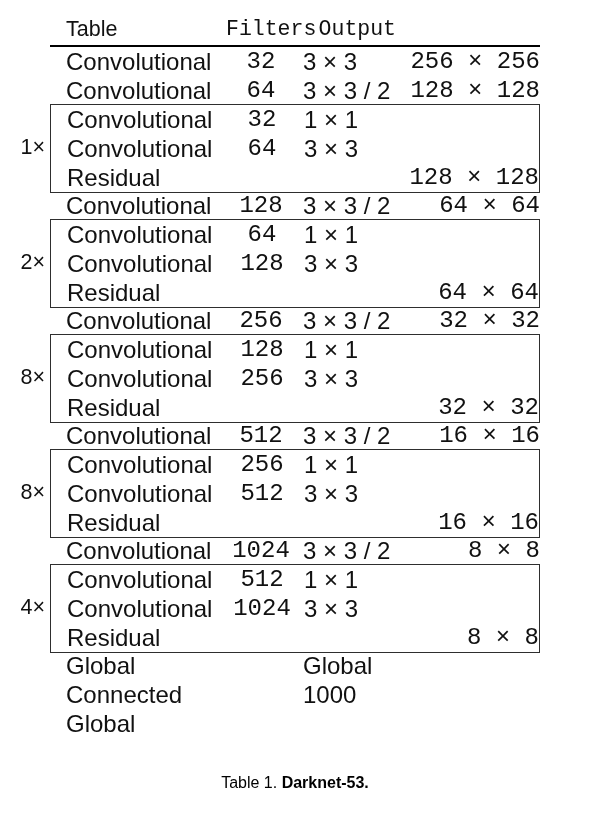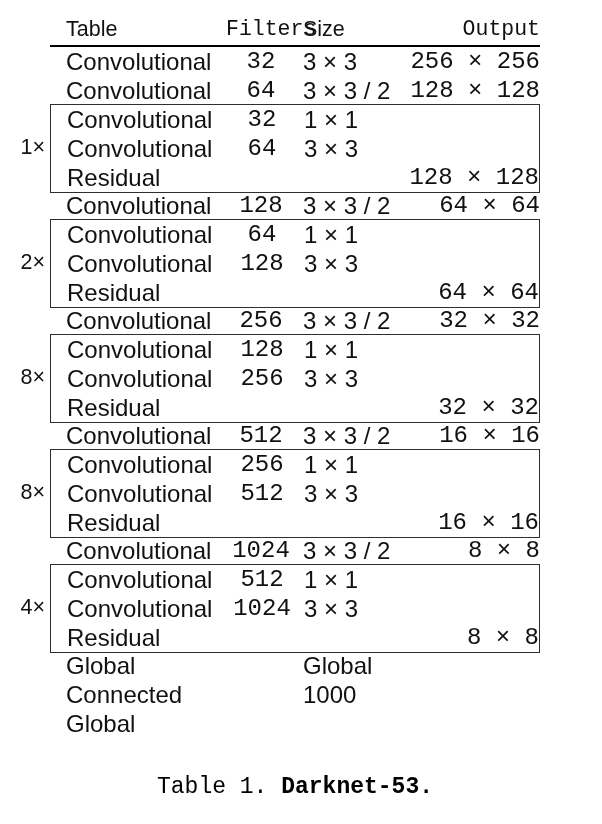--- a/index.html
+++ b/index.html
@@ -52,34 +52,33 @@
     right: calc(100% + 6px);
     top: 50%;
     transform: translateY(-50%);
     font-size: 21.5px;
     line-height: 1;
     color: #111111;
   }
   .caption {
     margin-top: 36px;
     text-align: center;
-    font-family: Liberation Mono, monospace;
-    font-size: 23px;
+    font-family: Liberation Sans, sans-serif;
+    font-size: 16px;
     color: #000000;
   }
   .caption .bold { font-weight: bold; }
 </style>
 </head>
 <body>
 
 <div class="table-wrap">
   <div class="hdr-row">
     <div class="c-type">Table</div>
     <div class="c-filters">Filters</div>
-    <div class="c-size">Size</div>
     <div class="c-output">Output</div>
   </div>
 
   <div id="table-body">
       <div class="grid-row">
         <div class="c-type">Convolutional</div>
         <div class="c-filters">32</div>
         <div class="c-size">3 × 3</div>
         <div class="c-output">256 × 256</div>
       </div>

